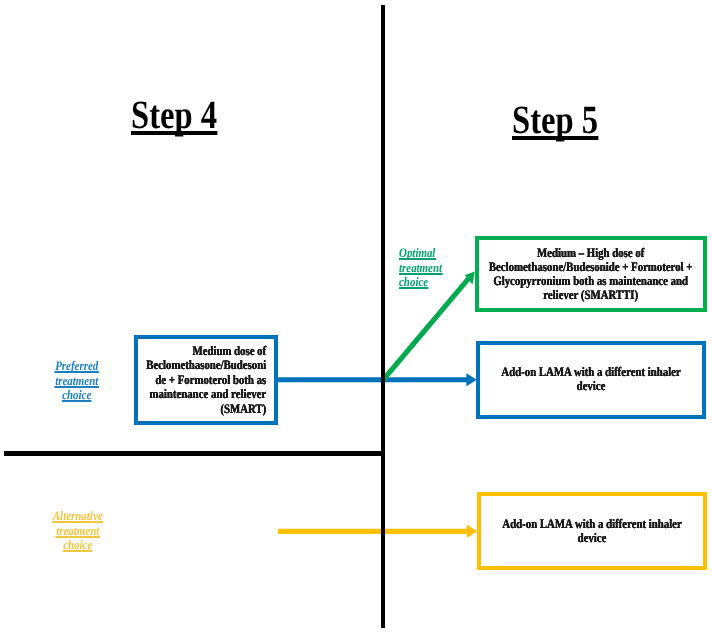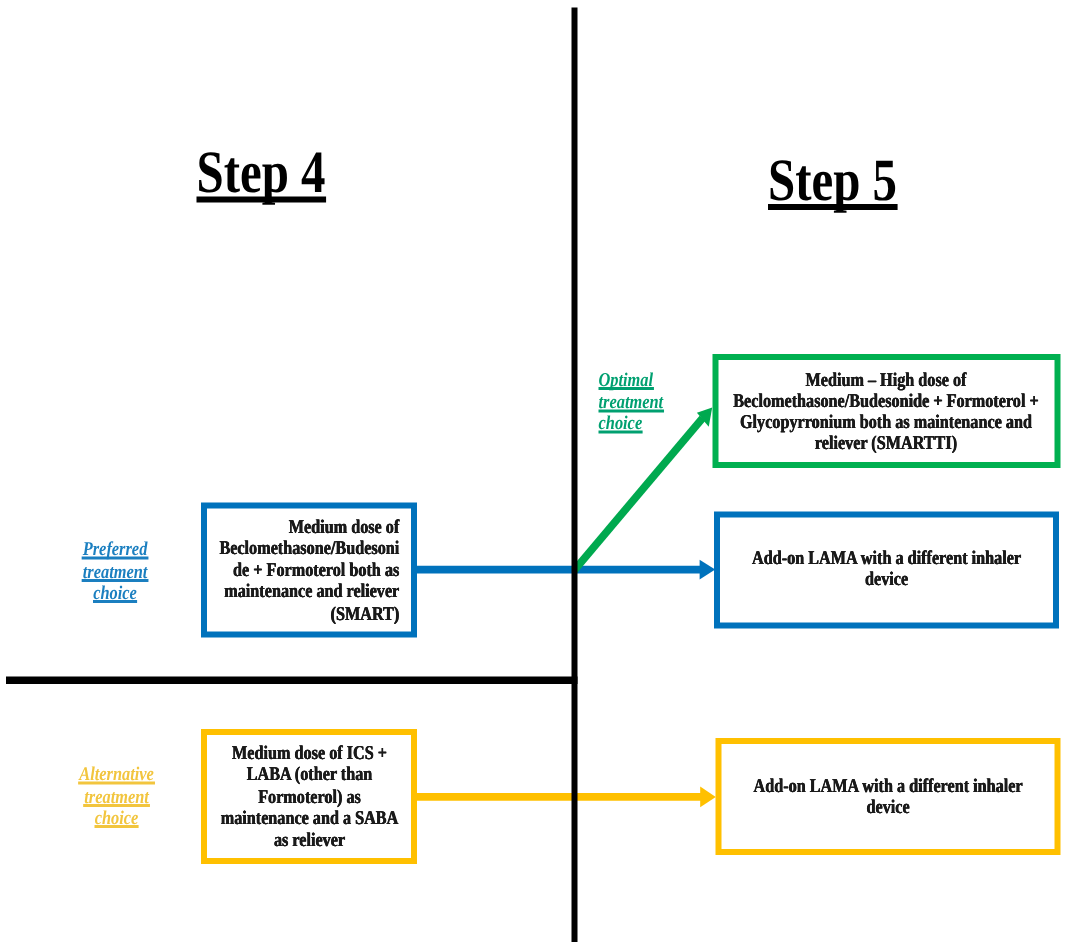--- a/index.html
+++ b/index.html
@@ -89,29 +89,20 @@
 
   <div class="abs box" id="box-s4-preferred">
       <div class="txt">
         <div>Medium dose of</div>
         <div>Beclomethasone/Budesoni</div>
         <div>de + Formoterol both as</div>
         <div>maintenance and reliever</div>
         <div>(SMART)</div>
       </div>
     </div>
-  <div class="abs box" id="box-s4-alternative">
-      <div class="txt">
-        <div>Medium dose of ICS +</div>
-        <div>LABA (other than</div>
-        <div>Formoterol) as</div>
-        <div>maintenance and a SABA</div>
-        <div>as reliever</div>
-      </div>
-    </div>
   <div class="abs box" id="box-s5-optimal">
       <div class="txt">
         <div>Medium – High dose of</div>
         <div>Beclomethasone/Budesonide + Formoterol +</div>
         <div>Glycopyrronium both as maintenance and</div>
         <div>reliever (SMARTTI)</div>
       </div>
     </div>
   <div class="abs box" id="box-s5-preferred">
       <div class="txt">

